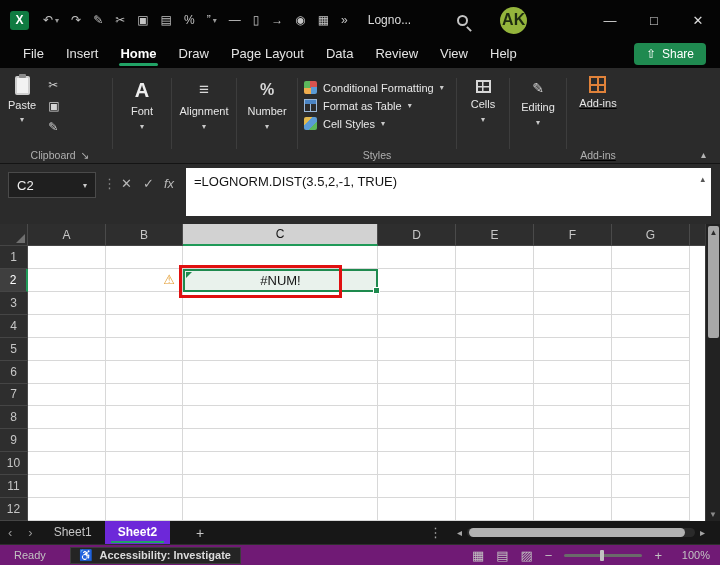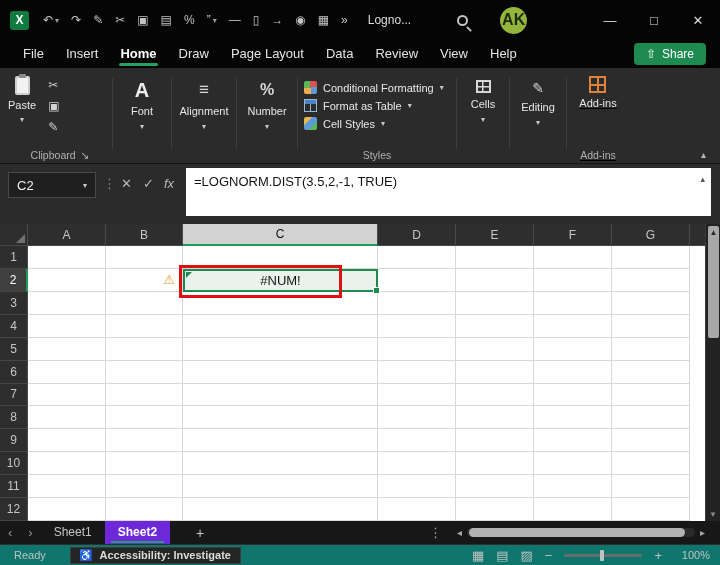--- a/index.html
+++ b/index.html
@@ -92,21 +92,21 @@
   .stab.active{color:#fff;font-weight:bold;background:#6d28d9;}
   .stab.active::after{content:"";position:absolute;left:6px;right:6px;bottom:1px;height:2px;background:#21a366;}
   .sadd{padding:0 26px;font-size:14px;color:#c6c6c6;}
   .sdots{margin-left:auto;padding:0 10px;font-size:13px;color:#a5a5a5;}
   .harr{padding:0 5px;font-size:10px;color:#a5a5a5;}
   .hstrack{width:228px;height:9px;background:#2a2a2a;border-radius:5px;display:flex;align-items:center;}
   .hsthumb{width:216px;height:9px;margin-left:2px;background:#b2b2b2;border-radius:5px;}
   .sb-end{width:10px;}
 
   
-  .stb{position:absolute;left:0;top:544px;width:720px;height:21px;background:#0f766e;border-top:1px solid #2e2e2e;display:flex;align-items:center;font-size:11px;color:#c2c2c2;}
+  .stb{position:absolute;left:0;top:544px;width:720px;height:21px;background:#701a75;border-top:1px solid #2e2e2e;display:flex;align-items:center;font-size:11px;color:#c2c2c2;}
   .ready{margin-left:14px;}
   .acc{margin-left:24px;display:flex;align-items:center;gap:6px;padding:1px 9px;background:#242424;border:1px solid #3c3c3c;font-weight:bold;color:#dcdcdc;}
   .acc .ic{font-size:11px;font-weight:normal;}
   .stright{margin-left:auto;display:flex;align-items:center;gap:12px;margin-right:10px;}
   .vicon{font-size:13px;color:#c2c2c2;}
   .zoomtrack{width:78px;height:3px;background:#6a6a6a;position:relative;border-radius:2px;}
   .zoomthumb{position:absolute;left:36px;top:-4px;width:4px;height:11px;background:#c2c2c2;border-radius:1px;}
   .zoomval{width:36px;text-align:right;}
 </style>
 </head>

